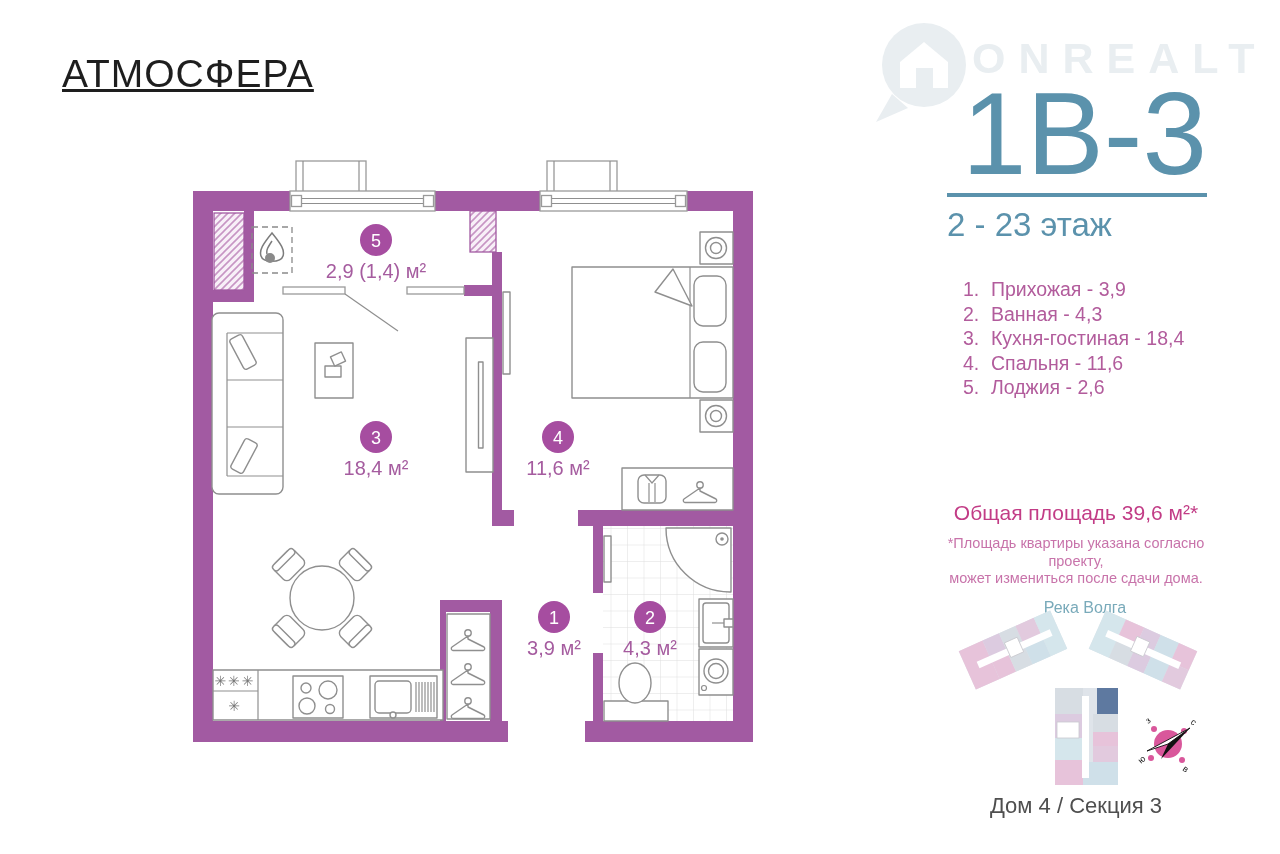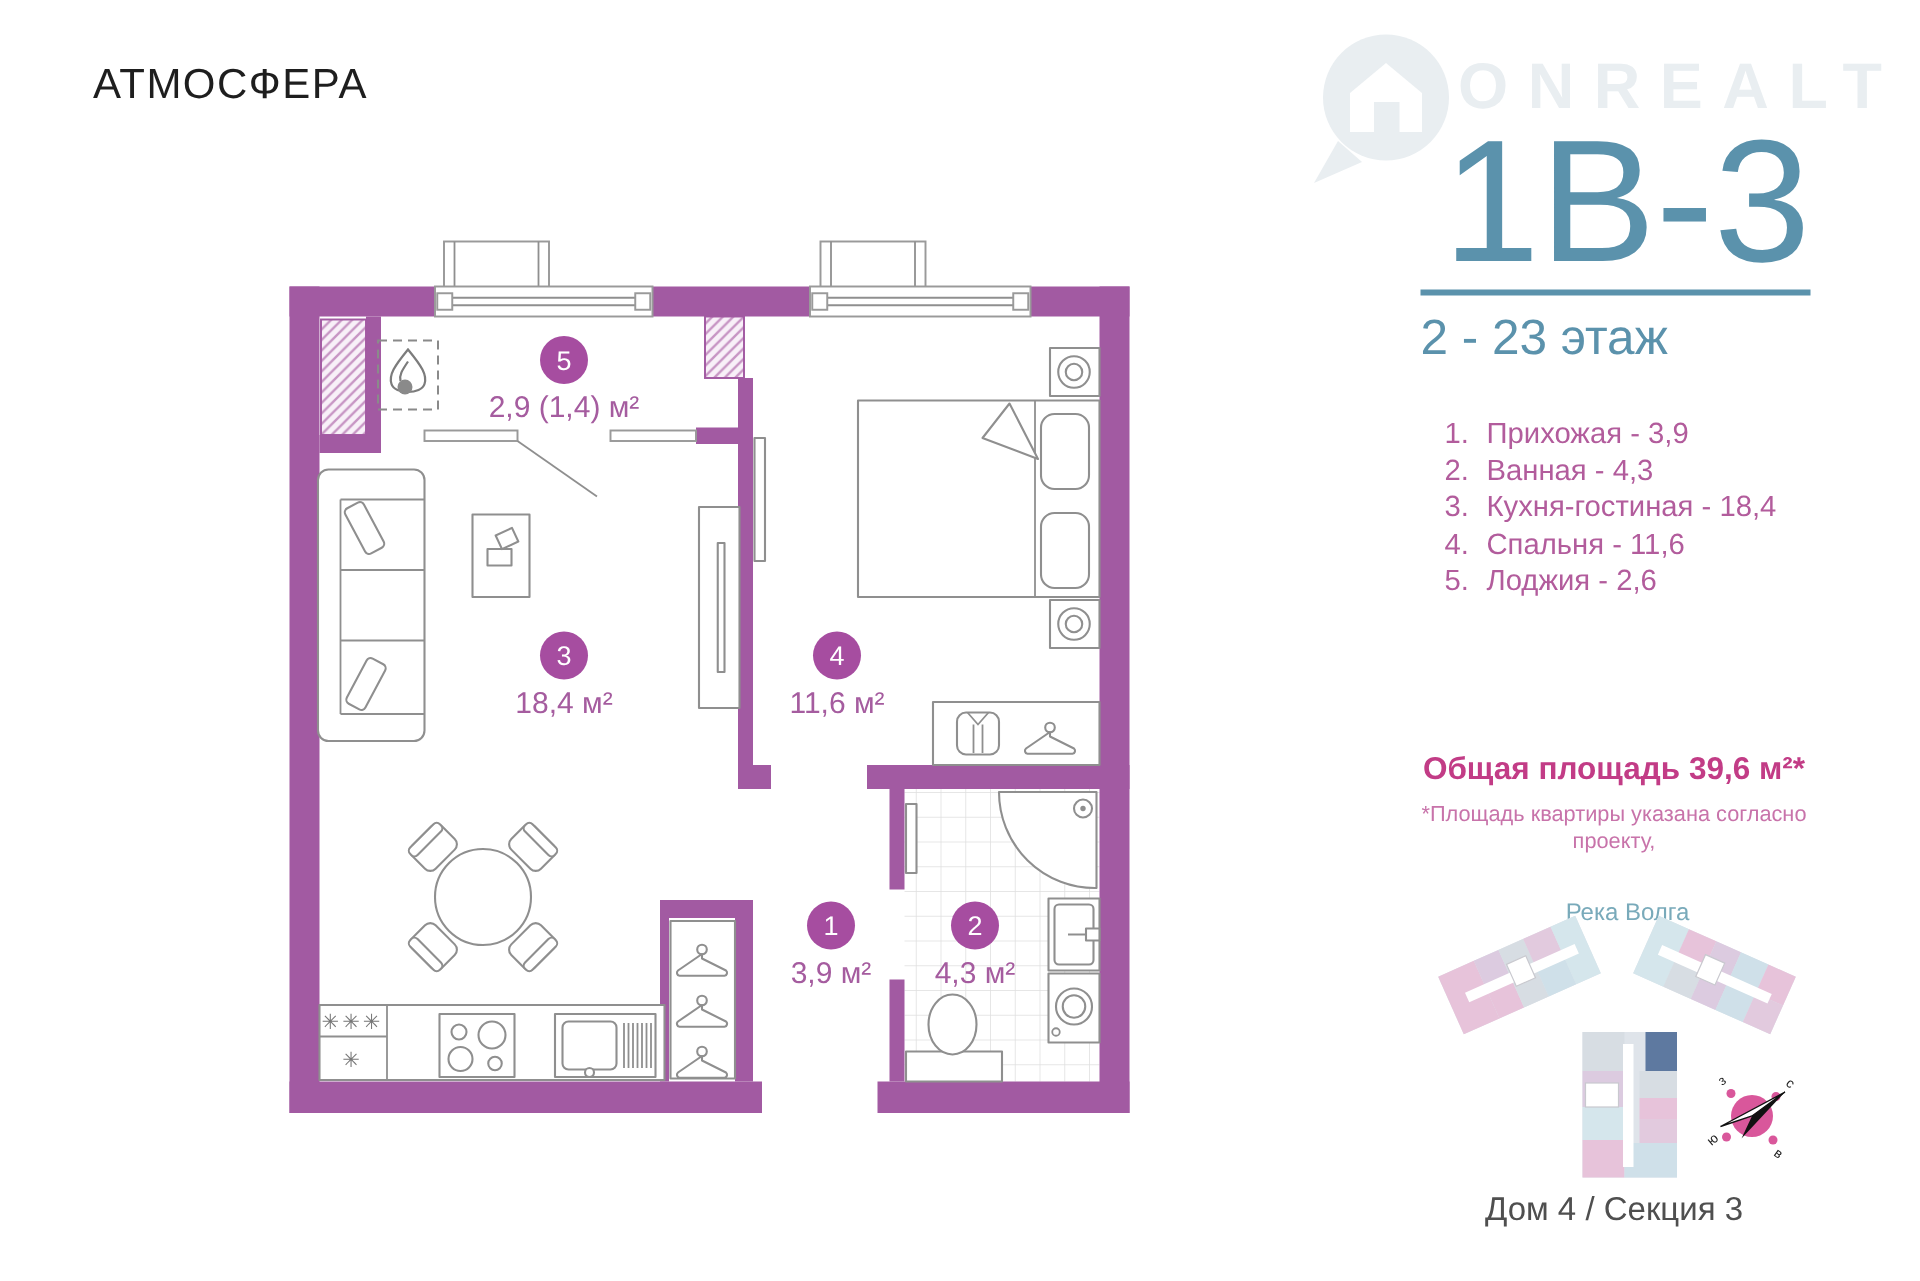--- a/index.html
+++ b/index.html
@@ -8,22 +8,22 @@
     --list-pink:#b25c9c; --total-pink:#c23c86; --note-pink:#c873aa;
     --furniture-gray:#8f8f8f; --logo-black:#1e1e1e; --caption-gray:#4f4f4f;
     --watermark-gray:#e9eef1; --highlight-blue:#5e79a0; --compass-pink:#d9579b;
   }
   *{margin:0;padding:0;box-sizing:border-box}
   html,body{background:#ffffff}
   .canvas{position:relative;width:1280px;height:854px;background:#fff;overflow:hidden;
           font-family:"Liberation Sans",sans-serif;}
   svg{font-family:"Liberation Sans",sans-serif;}
 
-  .brand-logo{position:absolute;left:62px;top:40px;font-size:28px;letter-spacing:1px;
-              color:var(--logo-black);font-weight:400;}
+  .brand-logo{position:absolute;left:62px;top:52px;font-size:39px;letter-spacing:1px;
+              color:var(--logo-black);font-weight:400;text-decoration:underline;}
 
   
   .wm-brand{position:absolute;left:972px;top:34px;font-size:43px;font-weight:bold;
             letter-spacing:13px;color:var(--watermark-gray);}
   .wm-tagline{position:absolute;left:948px;top:87px;font-size:20px;letter-spacing:11px;
               color:#ece7ec;}
   .wm-pin{position:absolute;left:868px;top:18px;}
 
   
   .unit-code{position:absolute;left:947px;top:76px;width:260px;text-align:right;
@@ -33,21 +33,21 @@
   .unit-floors{position:absolute;left:947px;top:206px;width:260px;text-align:left;
                font-size:33px;color:var(--accent-teal);}
 
   
   .legend{position:absolute;left:963px;top:277px;}
   .legend-row{display:flex;font-size:19.5px;line-height:24.6px;color:var(--list-pink);}
   .legend-row .num{width:28px;flex:none;}
 
   
   .total{position:absolute;left:920px;top:501px;width:312px;text-align:center;}
-  .total-title{font-size:21px;font-weight:bold;color:var(--total-pink);}
+  .total-title{font-size:21px;font-weight:normal;color:var(--total-pink);}
   .total-note{margin-top:10px;font-size:14.5px;line-height:17.5px;color:var(--note-pink);}
 
   .sitemap{position:absolute;left:950px;top:592px;}
   .sitemap-caption{position:absolute;left:940px;top:793px;width:272px;text-align:center;
                    font-size:22px;color:var(--caption-gray);}
 
   
   .wall{fill:var(--wall-purple);}
   .win{fill:#fff;stroke:#9a9a9a;stroke-width:1.3;}
   .furn{fill:#fff;stroke:var(--furniture-gray);stroke-width:1.4;stroke-linejoin:round;}
@@ -98,20 +98,21 @@
     <div class="legend-row">
       <span class="num">5.</span>
       <span>Лоджия - 2,6</span>
     </div>
   </div>
 
   <div class="total">
     <div class="total-title">Общая площадь 39,6 м²*</div>
     <div class="total-note">
       <div>*Площадь квартиры указана согласно проекту,</div>
+      <div>может измениться после сдачи дома.</div>
     </div>
   </div>
 
   <svg class="sitemap" width="262" height="228" viewBox="950 592 262 228">
     <text x="1085" y="613" text-anchor="middle" font-size="16" fill="#79aaba">Река Волга</text>
 
     <g transform="rotate(-24 1013 650)">
       <rect x="963" y="629" width="100" height="42" fill="#dfe4ea"></rect>
       <rect x="963" y="629" width="26" height="42" fill="#e7c3da"></rect>
       <rect x="989" y="629" width="18" height="21" fill="#dccbe0"></rect>

